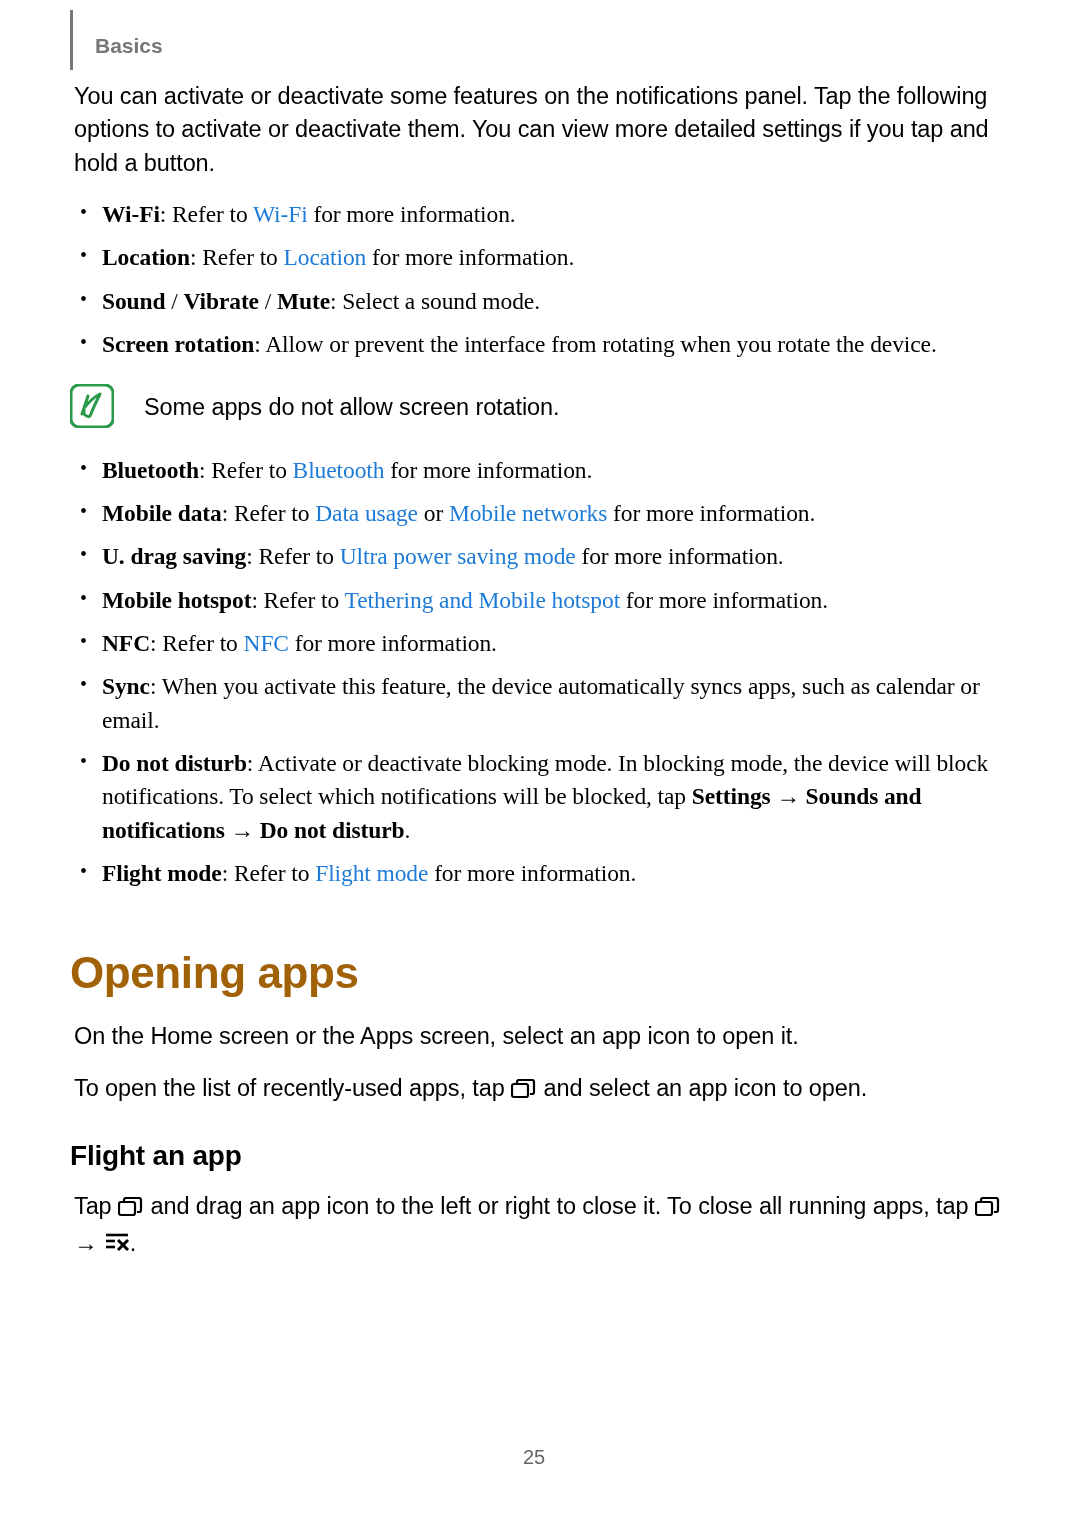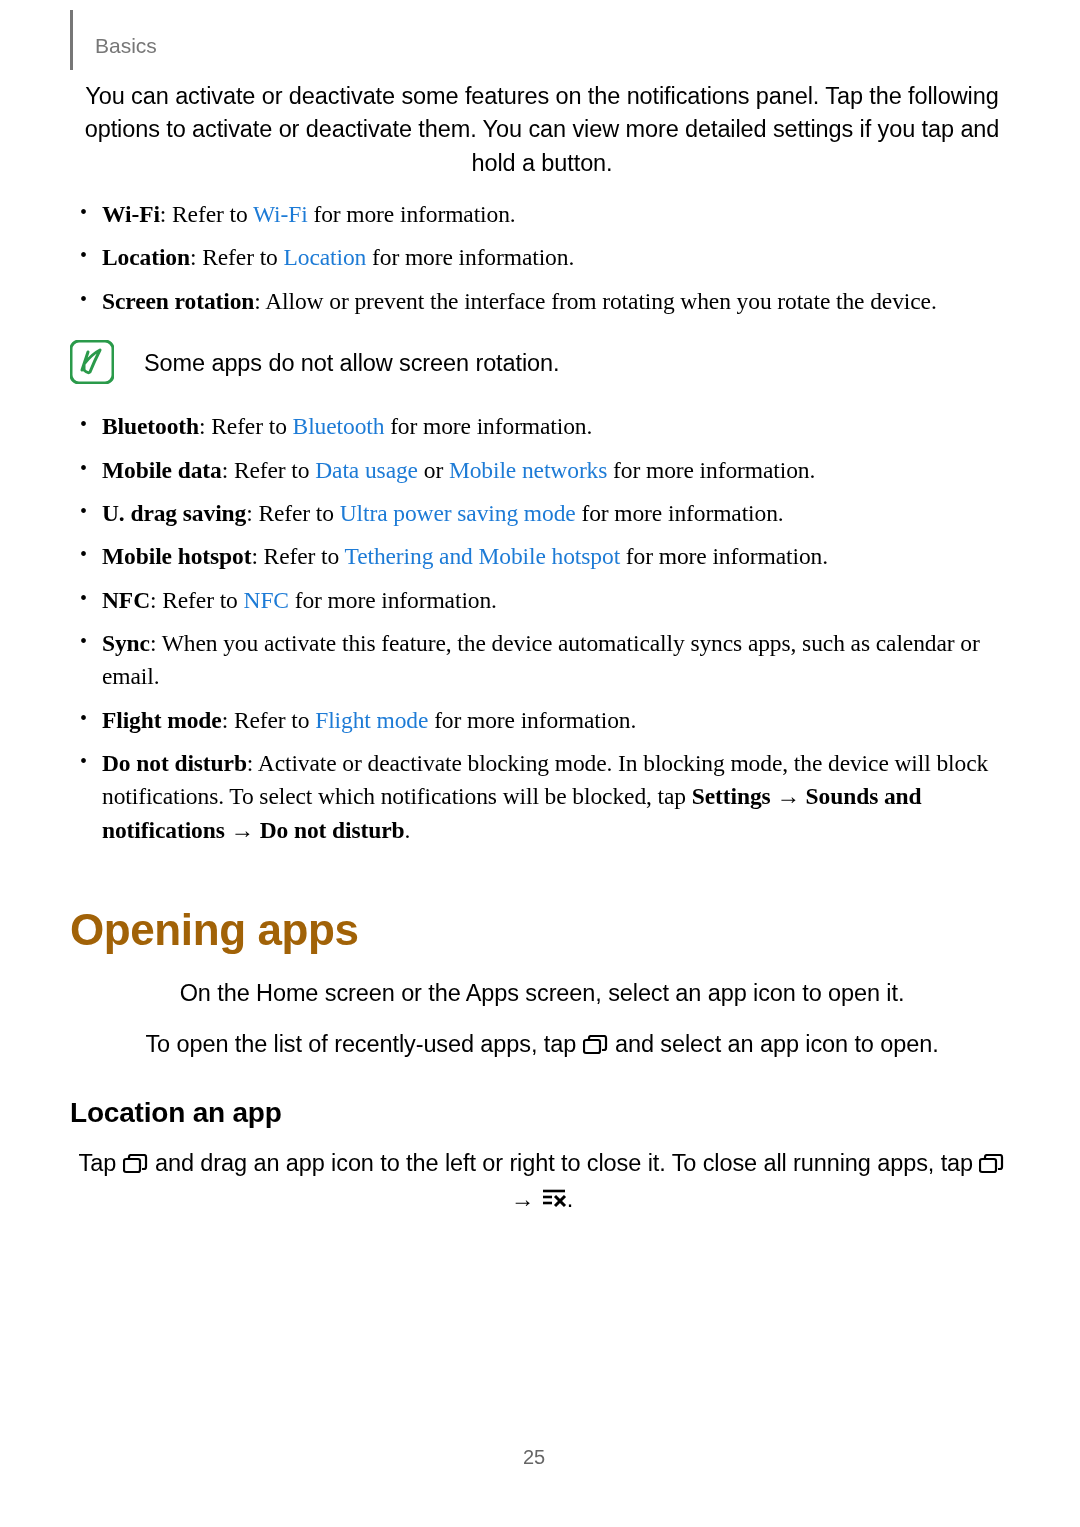--- a/index.html
+++ b/index.html
@@ -17,20 +17,21 @@
     position: relative;
     width: 1080px;
     height: 1527px;
     box-sizing: border-box;
     padding: 30px 70px 0 70px;
   }
   .crumb-wrap {
     display: flex;
     align-items: center;
     height: 50px;
+    font-weight: bold;
   }
   .crumb-tick {
     width: 3px;
     background: #777;
     margin-right: 22px;
     margin-top: -30px;  
     height: 60px;
   }
   .crumb {
     font-size: 21px;
@@ -42,21 +43,20 @@
     font-size: 28px;
     font-weight: 700;
     margin: 60px 0 18px 0;
     letter-spacing: -0.2px;
   }
   p.body {
     font-size: 23.5px;
     line-height: 1.42;
     margin: 0 0 18px 4px;
     letter-spacing: -0.1px;
-    text-align: center;
   }
   ul.bullets {
     list-style: none;
     padding: 0 0 0 32px;
     margin: 0;
   }
   ul.bullets > li {
     position: relative;
     font-size: 23.5px;
     line-height: 1.42;
@@ -121,20 +121,23 @@
 
 
   <p class="body">You can activate or deactivate some features on the notifications panel. Tap the following options to activate or deactivate them. You can view more detailed settings if you tap and hold a button.</p>
 
   <ul class="bullets">
     <li>
       <span class="b">Wi-Fi</span><span>: Refer to </span><span class="link">Wi-Fi</span><span> for more information.</span>
     </li>
     <li>
       <span class="b">Location</span><span>: Refer to </span><span class="link">Location</span><span> for more information.</span>
+    </li>
+    <li>
+      <span class="b">Sound</span><span> / </span><span class="b">Vibrate</span><span> / </span><span class="b">Mute</span><span>: Select a sound mode.</span>
     </li>
     <li>
       <span class="b">Screen rotation</span><span>: Allow or prevent the interface from rotating when you rotate the device.</span>
     </li>
   </ul>
 
   <div class="note-row">
     <span class="note-icon">
       <svg width="44" height="44" viewBox="0 0 44 44">
         <rect x="1" y="1" width="42" height="42" rx="8" ry="8" fill="none" stroke="#2a9a4a" stroke-width="3"></rect>
@@ -157,39 +160,39 @@
     <li>
       <span class="b">Mobile hotspot</span><span>: Refer to </span><span class="link">Tethering and Mobile hotspot</span><span> for more information.</span>
     </li>
     <li>
       <span class="b">NFC</span><span>: Refer to </span><span class="link">NFC</span><span> for more information.</span>
     </li>
     <li>
       <span class="b">Sync</span><span>: When you activate this feature, the device automatically syncs apps, such as calendar or email.</span>
     </li>
     <li>
+      <span class="b">Do not disturb</span><span>: Activate or deactivate blocking mode. In blocking mode, the device will block notifications. To select which notifications will be blocked, tap </span><span class="b">Settings</span><span> → </span><span class="b">Sounds and notifications</span><span> → </span><span class="b">Do not disturb</span><span>.</span>
+    </li>
+    <li>
       <span class="b">Flight mode</span><span>: Refer to </span><span class="link">Flight mode</span><span> for more information.</span>
-    </li>
-    <li>
-      <span class="b">Do not disturb</span><span>: Activate or deactivate blocking mode. In blocking mode, the device will block notifications. To select which notifications will be blocked, tap </span><span class="b">Settings</span><span> → </span><span class="b">Sounds and notifications</span><span> → </span><span class="b">Do not disturb</span><span>.</span>
     </li>
   </ul>
 
   <h1 class="section">Opening apps</h1>
 
   <p class="body">On the Home screen or the Apps screen, select an app icon to open it.</p>
 
   <p class="body">
     <span>To open the list of recently-used apps, tap </span><span class="inline-icon"><svg width="26" height="20" viewBox="0 0 26 20">
           <rect x="1" y="5" width="16" height="13" rx="2" fill="none" stroke="#000" stroke-width="2.2"></rect>
           <path d="M6 5 V3 Q6 1 8 1 H21 Q23 1 23 3 V13 Q23 15 21 15 H19" fill="none" stroke="#000" stroke-width="2.2"></path>
         </svg></span><span> and select an app icon to open.</span>
   </p>
 
-  <h2 class="subhead" style="margin-top:32px">Location an app</h2>
+  <h2 class="subhead" style="margin-top:32px">Flight an app</h2>
 
   <p class="body">
     <span>Tap </span><span class="inline-icon"><svg width="26" height="20" viewBox="0 0 26 20">
           <rect x="1" y="5" width="16" height="13" rx="2" fill="none" stroke="#000" stroke-width="2.2"></rect>
           <path d="M6 5 V3 Q6 1 8 1 H21 Q23 1 23 3 V13 Q23 15 21 15 H19" fill="none" stroke="#000" stroke-width="2.2"></path>
         </svg></span><span> and drag an app icon to the left or right to close it. To close all running apps, tap </span><span class="inline-icon"><svg width="26" height="20" viewBox="0 0 26 20">
           <rect x="1" y="5" width="16" height="13" rx="2" fill="none" stroke="#000" stroke-width="2.2"></rect>
           <path d="M6 5 V3 Q6 1 8 1 H21 Q23 1 23 3 V13 Q23 15 21 15 H19" fill="none" stroke="#000" stroke-width="2.2"></path>
         </svg></span><span> → </span><span class="inline-icon"><svg width="26" height="22" viewBox="0 0 26 22">
           <line x1="2" y1="3" x2="24" y2="3" stroke="#000" stroke-width="2.6"></line>

